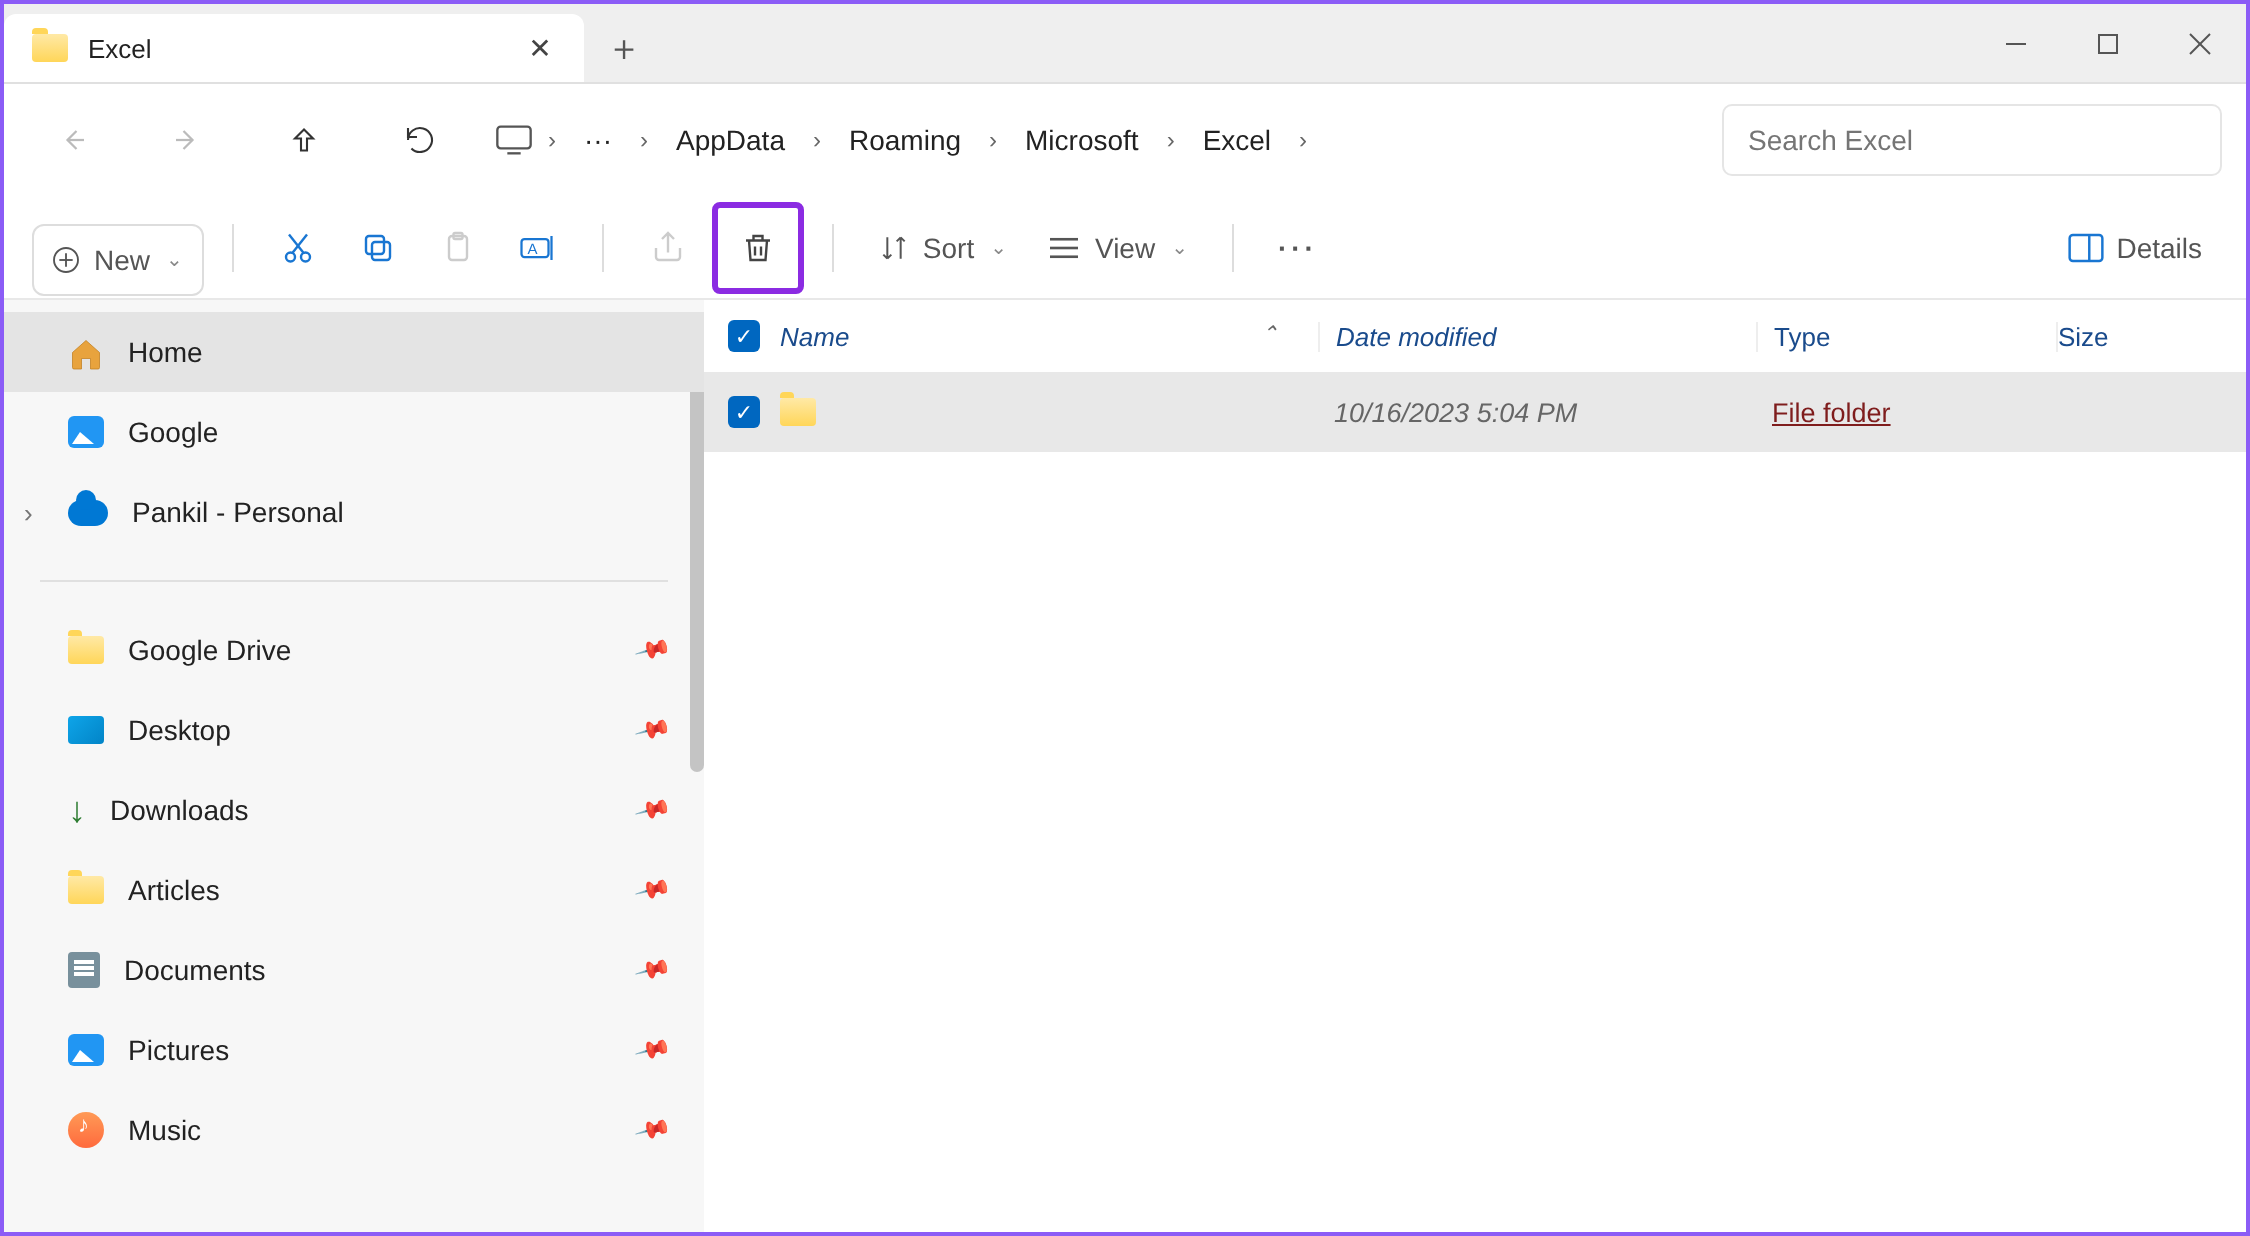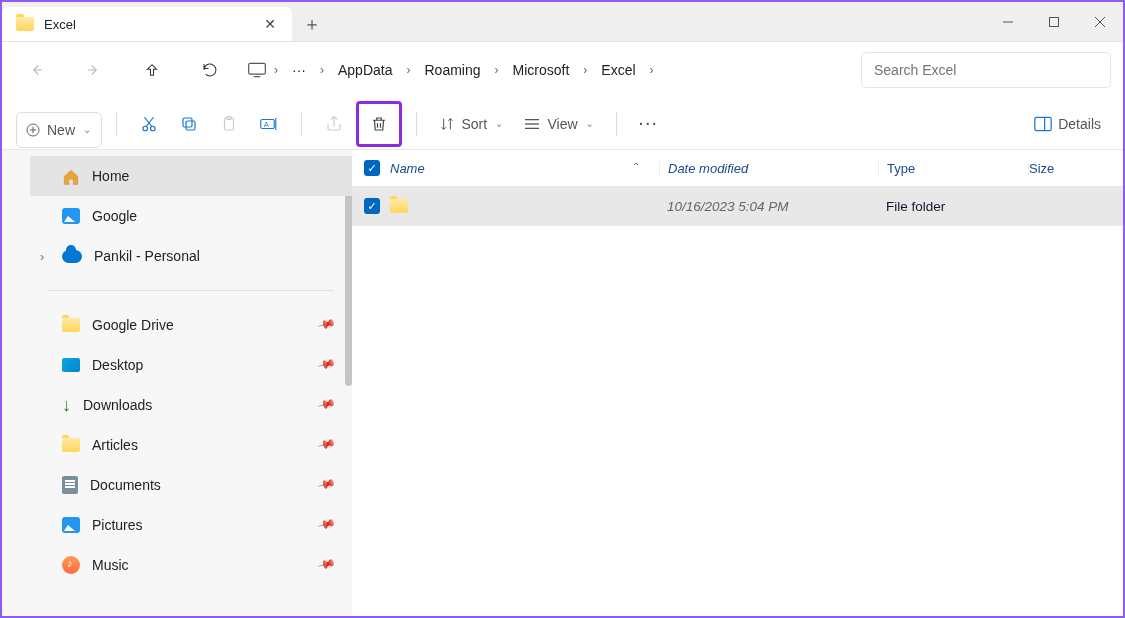--- a/index.html
+++ b/index.html
@@ -25,21 +25,21 @@
 .search input { border:none; outline:none; font-size:14px; width:100%; color:#666; background:transparent; }
 .toolbar { height: 52px; display:flex; align-items:center; padding: 0 14px; gap: 4px; border-bottom: 1px solid #e8e8e8; }
 .tb-sep { width:1px; height:24px; background:#ddd; margin: 0 10px; }
 .tb-btn { height: 36px; min-width: 36px; display:flex; align-items:center; justify-content:center; gap:6px; padding: 0 8px; border-radius:5px; color:#555; font-size:14px; cursor:pointer; }
 .tb-btn.disabled { color:#bbb; }
 .new-btn { border:1px solid #ddd; border-radius:6px; padding: 0 10px 0 8px; width:auto;margin-top:12px; }
 .chev { font-size:10px; color:#888; margin-left:2px; }
 .highlight-box { border: 3px solid #8b2be2; border-radius:4px; padding:2px; }
 .tb-spacer { flex:1; }
 .main { display:flex; height: calc(100% - 40px - 56px - 52px); }
-.sidebar { width: 350px; background:#f7f7f7; padding-top:6px; position:relative;padding-left:28px; }
+.sidebar { width: 350px; background:#f7f7f7; padding-top:6px; position:relative; }
 .side-scroll { position:absolute; right:0; top:6px; width:7px; height:230px; background:#c4c4c4; border-radius:4px; }
 .side-item { height: 40px; display:flex; align-items:center; gap:12px; padding: 0 14px 0 32px; font-size:14px; color:#222; cursor:pointer; position:relative; }
 .side-item.selected { background:#e4e4e4; }
 .side-item .pin { position:absolute; right:18px; color:#999; transform:rotate(30deg); font-size:12px; }
 .side-item.has-expand::before { content:'›'; position:absolute; left:10px; color:#777; font-size:13px; }
 .side-divider { height:1px; background:#e0e0e0; margin: 14px 18px; }
 .home-icon { width:18px; height:16px; position:relative; }
 .home-icon svg { width:18px; height:18px; }
 .folder-ico { width:18px; height:14px; background:linear-gradient(#ffe9a6,#ffd659); border-radius:2px; position:relative; }
 .folder-ico::before { content:''; position:absolute; top:-3px; left:0; width:7px; height:3px; background:#ffd659; border-radius:2px 2px 0 0; }
@@ -296,17 +296,17 @@
       <div class="col-size"><span>Size</span></div>
     </div>
     <div class="file-row selected">
       <div class="col-check">
         <span class="checkbox checked">✓</span>
       </div>
       <div class="col-name">
         <span class="folder-ico" style="margin-right:8px;"></span>
       </div>
       <div class="col-date" style="color:#666;border:none;"><span>10/16/2023 5:04 PM</span></div>
-      <div class="col-type" style="color:#0f172a;border:none;"><span>File folder</span></div>
+      <div class="col-type" style="color:#7f1d1d;border:none;text-decoration:underline;"><span>File folder</span></div>
       <div class="col-size" style="border:none;"><span></span></div>
     </div>
   </div>
 </div>
 
 </body></html>

